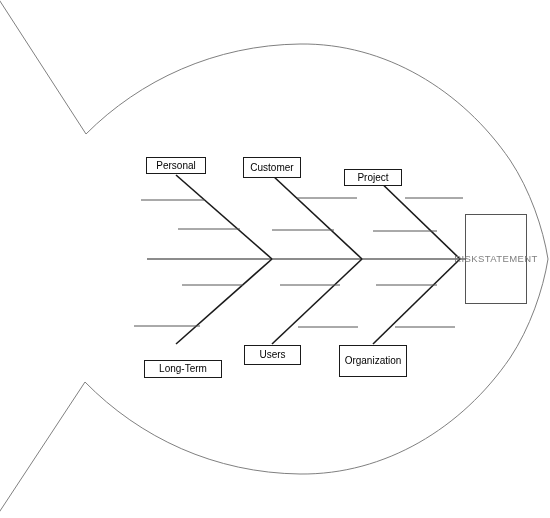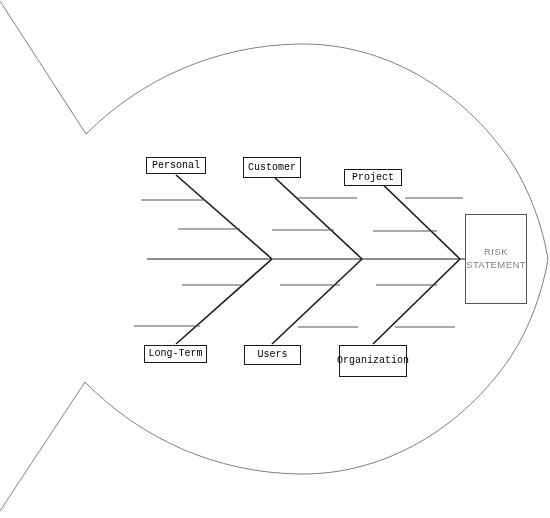--- a/index.html
+++ b/index.html
@@ -24,38 +24,38 @@
     width: 550px;
     height: 518px;
   }
   .cat-box {
     position: absolute;
     box-sizing: border-box;
     border: 1px solid #1a1a1a;
     background: #ffffff;
     color: #000000;
     font-size: 10px;
-    font-family: Liberation Mono, monospace;
+    font-family: Liberation Sans, sans-serif;
     display: flex;
     align-items: center;
     justify-content: center;
     line-height: 1;
     white-space: nowrap;
     z-index: 5;
   }
   .head-box {
     position: absolute;
     box-sizing: border-box;
     border: 1px solid #555555;
     background: #ffffff;
     color: #7f7f7f;
     font-size: 9.5px;
     font-family: "Liberation Sans", sans-serif;
     display: flex;
-    flex-direction: column;
+    flex-direction: row;
     align-items: center;
     justify-content: center;
     text-align: center;
     line-height: 1.35;
     letter-spacing: 0.4px;
     z-index: 5;
   }
 </style>
 </head>
 <body>
@@ -106,21 +106,21 @@
   </div>
 
   <div class="cat-box" style="left:243px; top:157px; width:58px; height:21px;">
     <span>Customer</span>
   </div>
 
   <div class="cat-box" style="left:344px; top:157px; width:58px; height:17px;margin-top:12px;">
     <span>Project</span>
   </div>
 
-  <div class="cat-box" style="left:144px; top:345px; width:63px; height:18px;">
+  <div class="cat-box" style="left:144px; top:360px; width:78px; height:18px;">
     <span>Long-Term</span>
   </div>
 
   <div class="cat-box" style="left:244px; top:345px; width:57px; height:20px;">
     <span>Users</span>
   </div>
 
   <div class="cat-box" style="left:339px; top:345px; width:68px; height:32px;">
     <span>Organization</span>
   </div>

